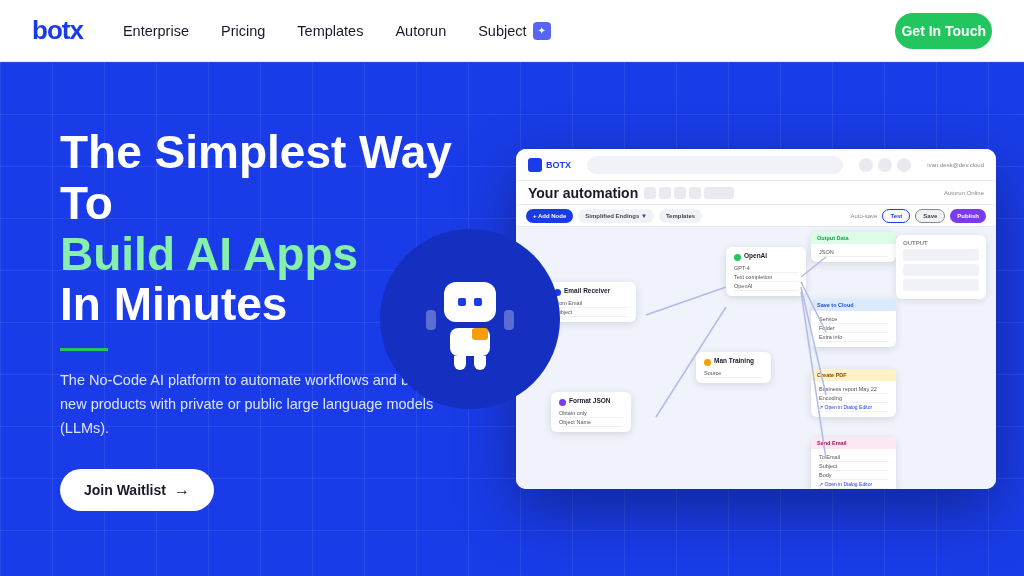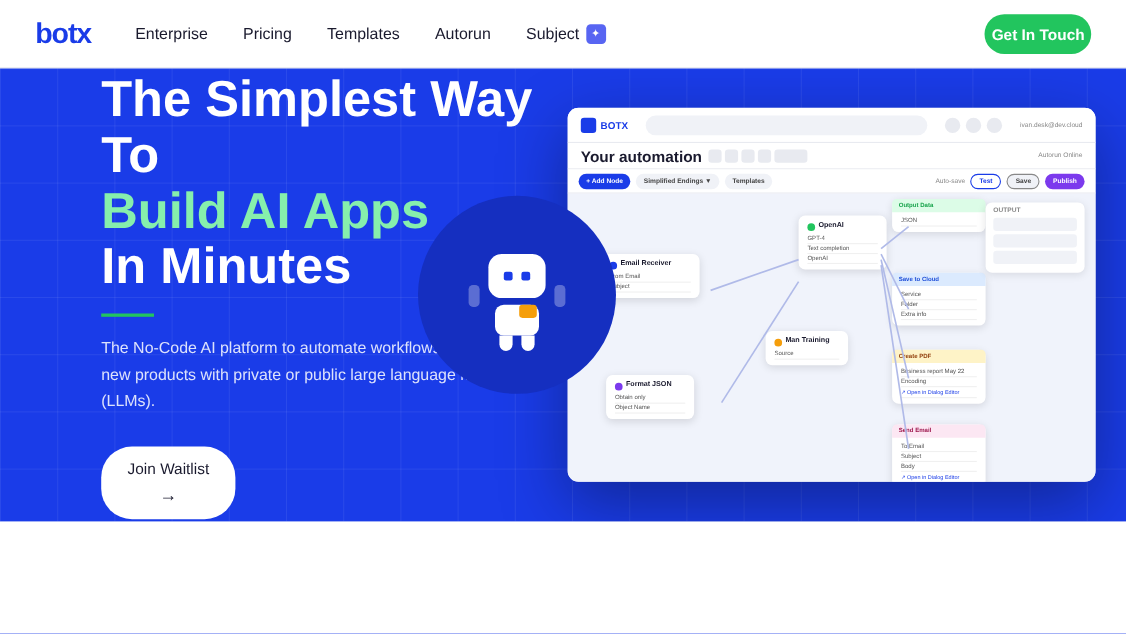--- a/index.html
+++ b/index.html
@@ -59,26 +59,25 @@
       padding: 10px 6px;
       border-radius: 25px;
       font-size: 14px;
       font-weight: 600;
       cursor: pointer;
     }
 
     
     .hero {
       background: #1a3ce8;
-      height: 412px;
+      height: 514px;
       position: relative;
       overflow: hidden;
       display: flex;
       align-items: center;
-      padding-left: 32px;
     }
 
     
     .hero::before {
       content: '';
       position: absolute;
       inset: 0;
       background-image:
         linear-gradient(rgba(255,255,255,0.07) 1px, transparent 1px),
         linear-gradient(90deg, rgba(255,255,255,0.07) 1px, transparent 1px);
@@ -118,26 +117,25 @@
       max-width: 380px;
     }
 
     .btn-waitlist {
       background: white;
       color: #1a1a2e;
       border: none;
       padding: 12px 24px;
       border-radius: 28px;
       font-size: 14px;
-      font-weight: 400;
+      font-weight: 700;
       cursor: pointer;
       display: inline-flex;
       align-items: center;
       gap: 8px;
-      flex-direction: column;
     }
     .btn-waitlist .arrow {
       font-size: 16px;
     }
 
     
     .robot-container {
       position: absolute;
       left: 380px;
       top: 50%;

